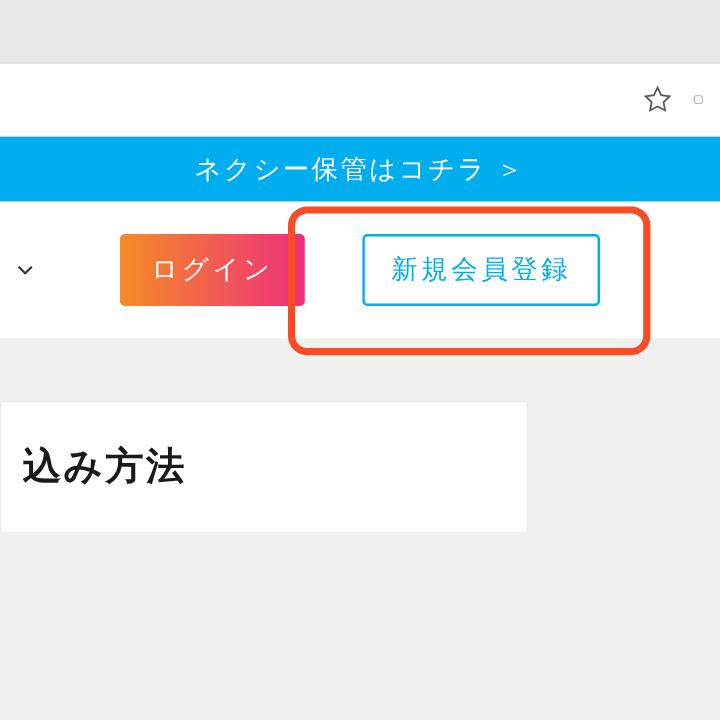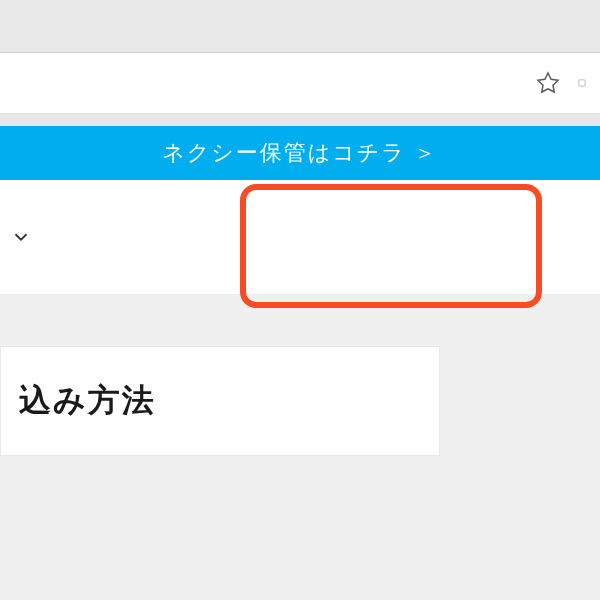--- a/index.html
+++ b/index.html
@@ -51,21 +51,20 @@
     .banner {
       background: #00adef;
       height: 54px;
       display: flex;
       align-items: center;
       justify-content: center;
       color: #ffffff;
       font-size: 22px;
       font-weight: 500;
       letter-spacing: 2px;
-      margin-top: 12px;
     }
     .nav-area {
       background: #ffffff;
       height: 114px;
       position: relative;
       display: flex;
       align-items: center;
       padding-left: 0;
     }
     .chevron-icon {
@@ -160,20 +159,26 @@
 <div class="banner">
   <span>ネクシー保管はコチラ ＞</span>
 </div>
 
 <div class="nav-area">
   <span class="chevron-icon">
     <svg viewBox="0 0 24 24" width="22" height="22" fill="none" stroke="currentColor" stroke-width="2">
       <polyline points="6 9 12 15 18 9"></polyline>
     </svg>
   </span>
+  <button class="login-btn">
+    <span>ログイン</span>
+  </button>
+  <button class="signup-btn">
+    <span>新規会員登録</span>
+  </button>
   <div class="highlight-box"></div>
 </div>
 
 <div class="content-area">
   <div class="heading-card">
     <h2 class="heading-text">込み方法</h2>
   </div>
 </div>
 
 </body></html>

